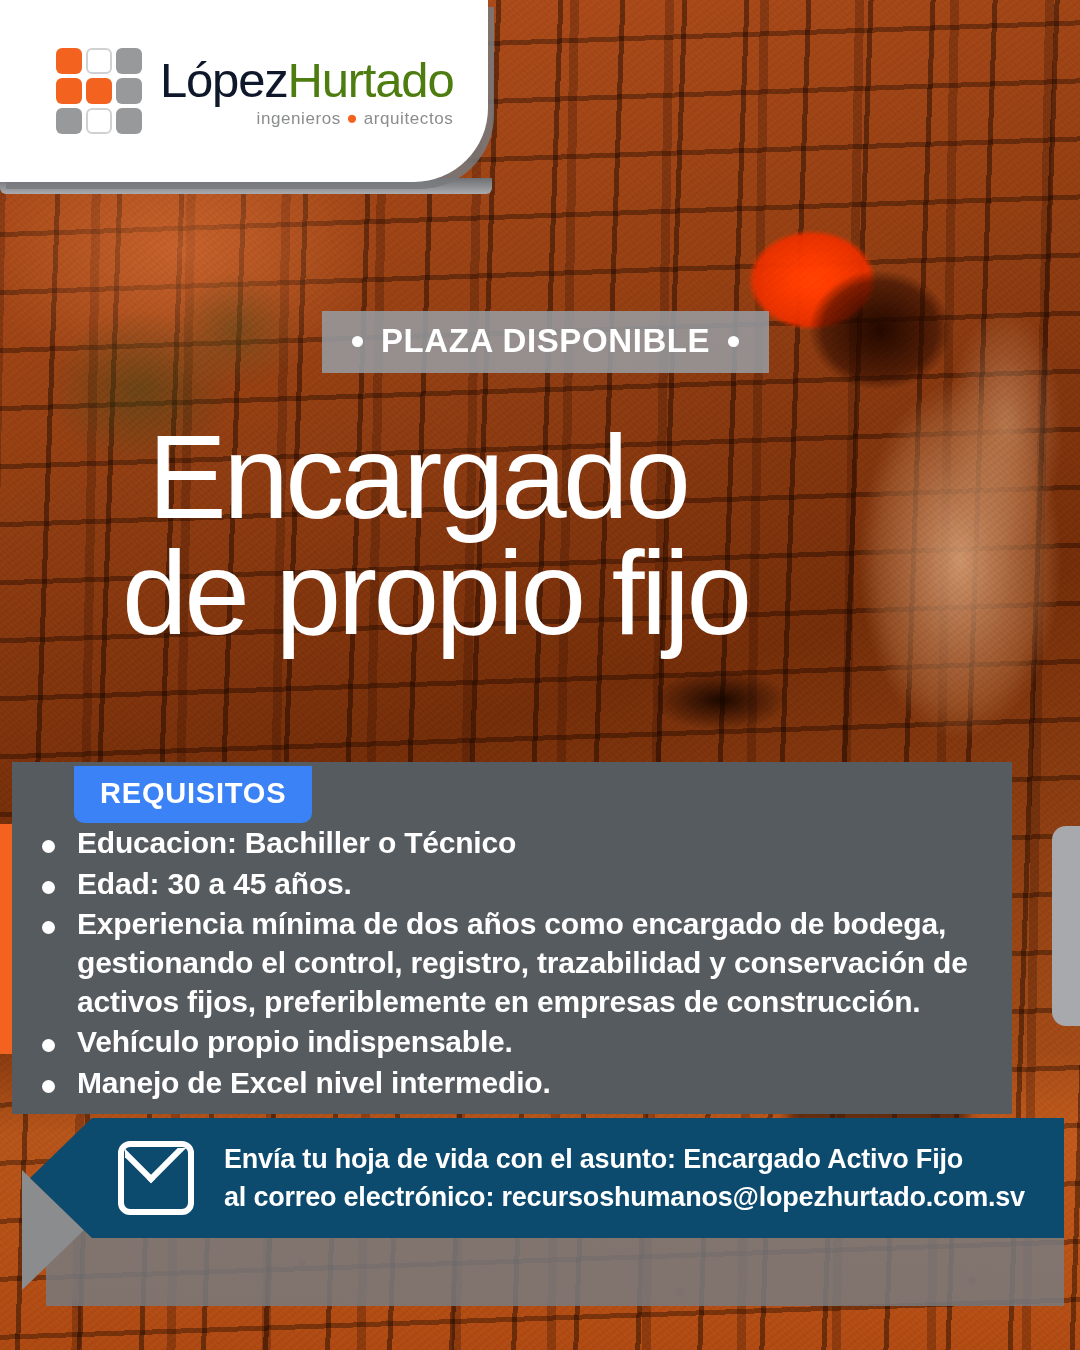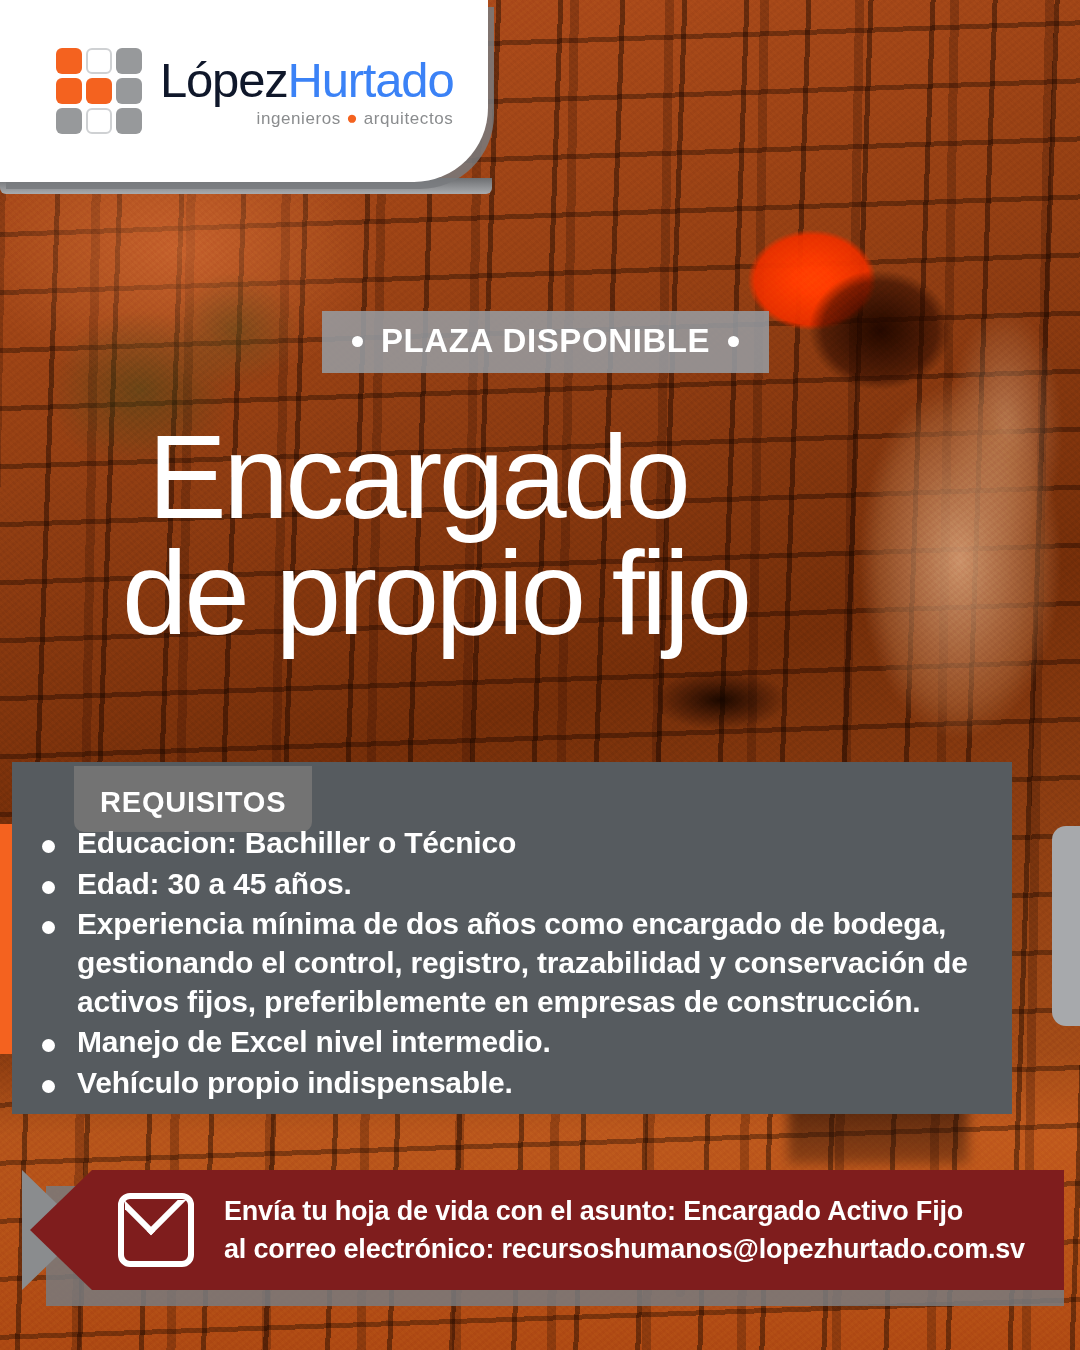--- a/index.html
+++ b/index.html
@@ -116,21 +116,21 @@
   .c-orange{ background:#F4621F; }
   .c-gray{ background:#97999B; }
   .c-white{ background:#ffffff; border:2px solid #cfd1d3; }
 
   .logo-text{ display:flex; flex-direction:column; line-height:1; }
   .logo-name{
     font-size:49px; font-weight:400; letter-spacing:-1.2px;
     white-space:nowrap;
   }
   .ln-lopez{ color:#0f172a; }
-  .ln-hurtado{ color:#3b82f6; }
+  .ln-hurtado{ color:#4d7c0f; }
   .logo-tag{
     align-self:flex-end;
     font-size:17px; color:#8A8C8E; letter-spacing:.6px;
     margin-top:3px; white-space:nowrap;
   }
   .logo-tag .dot{ color:#F4621F; font-size:19px; }
 
   
   .plaza-badge{
     position:absolute; left:322px; top:311px;
@@ -172,24 +172,24 @@
     background:#A7A9AC;
     border-radius:14px;
   }
   .req-panel{
     position:absolute; left:12px; top:762px;
     width:1000px; height:352px;
     background:#565B5F;
   }
   .req-badge{
     position:absolute; left:74px; top:766px;
-    background:#737373;
+    background:#3b82f6;
     color:#ffffff;
     font-size:29px; font-weight:700; letter-spacing:.8px;
-    padding:20px 26px 13px;
+    padding:11px 26px 13px;
     border-radius:0 0 10px 10px;
   }
   .req-list{
     position:absolute; left:34px; top:824px;
     width:980px;
     list-style:none;
   }
   .req-item{
     display:flex; align-items:flex-start;
     color:#ffffff;
@@ -213,23 +213,23 @@
     background:rgba(120,122,126,.85);
   }
   .banner-fold{
     position:absolute; left:22px; top:1170px;
     width:0; height:0;
     border-top:60px solid transparent;
     border-bottom:60px solid transparent;
     border-left:62px solid #8A8C8E;
   }
   .banner{
-    position:absolute; left:30px; top:1170px;
+    position:absolute; left:30px; top:1118px;
     width:1034px; height:120px;
-    background:#7f1d1d;
+    background:#0c4a6e;
     display:flex; align-items:center;
     padding-left:32px;
     clip-path: polygon(62px 0, 100% 0, 100% 100%, 62px 100%, 0 50%);
   }
   .env-icon{
     flex:none;
     margin-left:56px;
     margin-right:30px;
     width:76px; height:74px;
     position:relative;
@@ -318,25 +318,25 @@
     <li class="req-item">
       <span class="req-bullet"></span>
       <span class="req-text">Edad: 30 a 45 años.</span>
     </li>
     <li class="req-item">
       <span class="req-bullet"></span>
       <span class="req-text">Experiencia mínima de dos años como encargado de bodega, gestionando el control, registro, trazabilidad y conservación de activos fijos, preferiblemente en empresas de construcción.</span>
     </li>
     <li class="req-item">
       <span class="req-bullet"></span>
+      <span class="req-text">Vehículo propio indispensable.</span>
+    </li>
+    <li class="req-item">
+      <span class="req-bullet"></span>
       <span class="req-text">Manejo de Excel nivel intermedio.</span>
-    </li>
-    <li class="req-item">
-      <span class="req-bullet"></span>
-      <span class="req-text">Vehículo propio indispensable.</span>
     </li>
   </ul>
 
   <div class="banner-shadow"></div>
   <div class="banner-fold"></div>
   <div class="banner">
     <div class="env-icon">
       <div class="body"></div>
       <div class="flap"></div>
     </div>

